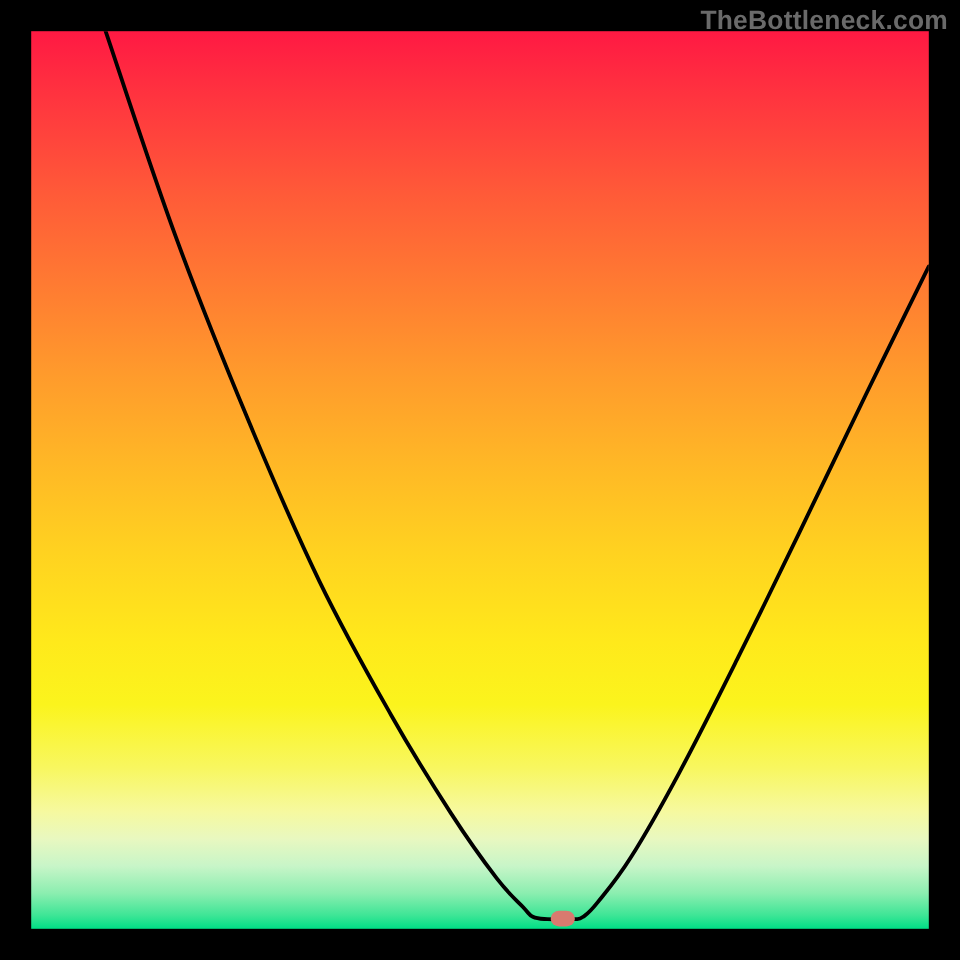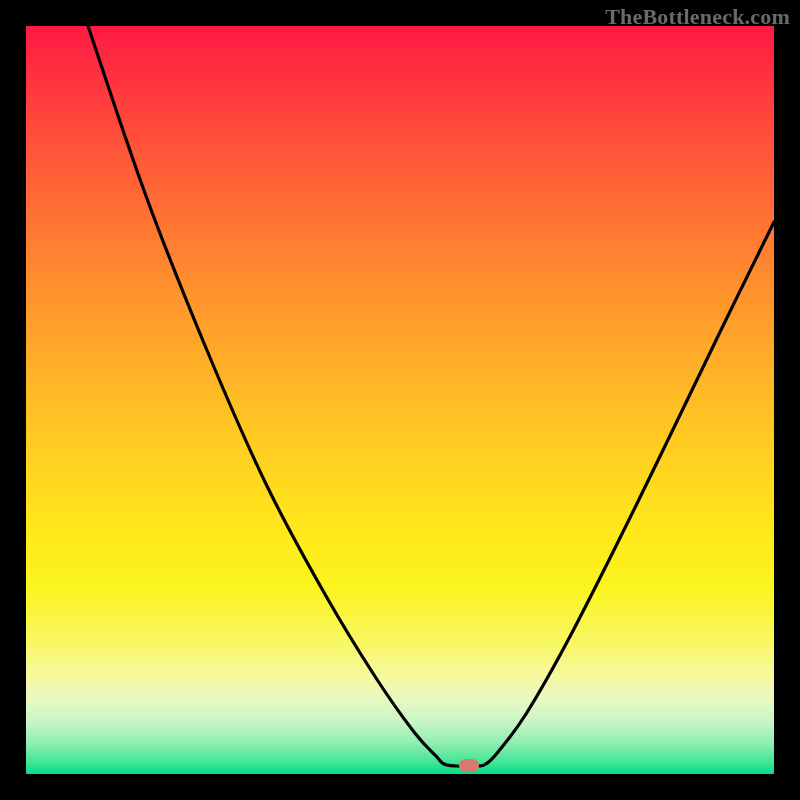--- a/index.html
+++ b/index.html
@@ -40,21 +40,21 @@
       #c8f5c8 93%,
       #8ceeb0 96%,
       #3ee596 98.5%,
       #00de86 100%
     );
   }
   .watermark {
     position: absolute;
     top: 4px;
     right: 10px;
-    font-family: Liberation Serif, serif;
+    font-family: Liberation Sans, sans-serif;
     font-size: 22px;
     font-weight: 600;
     color: #6a6a6a;
     letter-spacing: 0.2px;
   }
   svg.curve {
     position: absolute;
     left: 0;
     top: 0;
     width: 748px;

